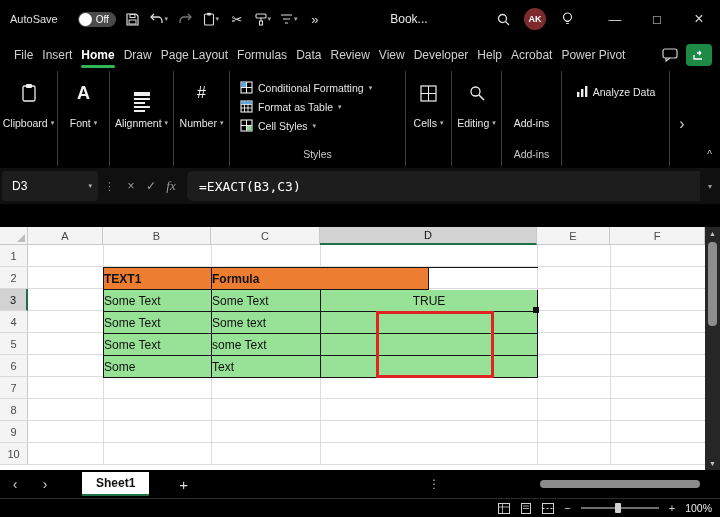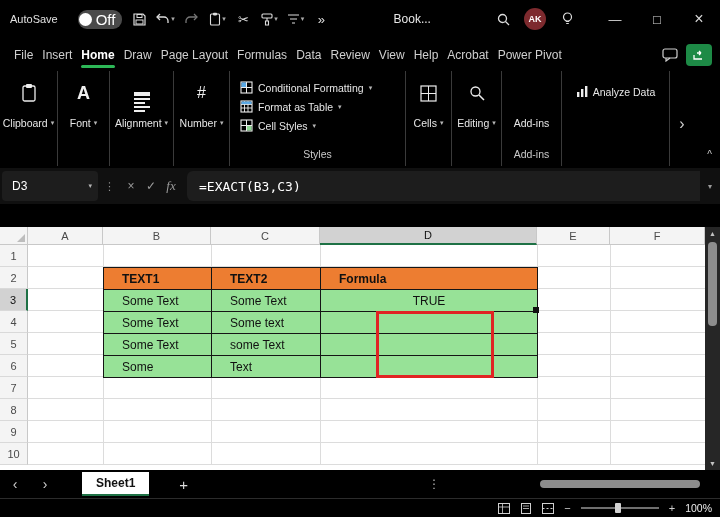--- a/index.html
+++ b/index.html
@@ -5,21 +5,21 @@
   * { box-sizing: border-box; margin: 0; padding: 0; }
   html,body { width:720px; height:517px; overflow:hidden; }
   body { background:#000; font-family:"Liberation Sans", sans-serif; position:relative; color:#e8e8e8; }
   svg { display:block; }
 
   
   .titlebar { position:absolute; left:0; top:0; width:720px; height:38px; display:flex; align-items:center; background:#000; }
   .autosave { display:flex; align-items:center; gap:20px; margin-left:10px; font-size:11px; color:#e0e0e0; }
   .as-pill { display:flex; align-items:center; background:#4a4a4a; border-radius:9px; padding:1px; cursor:pointer; }
   .as-knob { width:13px; height:13px; border-radius:50%; background:#fff; }
-  .as-off { color:#fff; font-size:15px; padding:0 6px 0 4px; }
+  .as-off { color:#fff; font-size:10px; padding:0 6px 0 4px; }
   .tb-btn { width:26px; height:28px; display:flex; align-items:center; justify-content:center; color:#ddd; font-size:13px; border-radius:3px; }
   .tb-chev { font-size:7px; color:#aaa; margin-left:1px; }
   .tb-group { display:flex; align-items:center; margin-left:4px; }
   .win-title { font-size:12px; color:#e8e8e8; white-space:nowrap; }
   .spacer { flex:1; }
   .avatar { width:22px; height:22px; border-radius:50%; background:#7d2a2e; color:#fff; font-size:9px; font-weight:bold; display:flex; align-items:center; justify-content:center; margin:0 8px; }
   .winbtn { width:42px; height:38px; display:flex; align-items:center; justify-content:center; color:#d8d8d8; font-size:13px; }
 
   
   .menubar { position:absolute; left:0; top:38px; width:720px; height:33px; display:flex; align-items:flex-start; padding-left:14px; background:#000; }
@@ -63,21 +63,21 @@
   .gh.sel { background:#d2d2d2; border-bottom:2px solid #1E7145; color:#111; }
   .rhcol { position:absolute; left:0; top:18px; width:28px; }
   .rhc { width:28px; height:22px; background:#f4f4f4; border-right:1px solid #c8c8c8; border-bottom:1px solid #d9d9d9; font-size:11px; color:#4a4a4a; display:flex; align-items:center; justify-content:center; cursor:pointer; }
   .rhc.sel { background:#d2d2d2; border-right:2px solid #1E7145; color:#111; }
   .cellsbg { position:absolute; left:28px; top:18px; width:677px; height:220px;
     background-image:repeating-linear-gradient(to bottom, transparent 0, transparent 21px, #dcdcdc 21px, #dcdcdc 22px); }
   .vl { position:absolute; top:18px; height:220px; width:1px; background:#dcdcdc; }
 
   .xtable { position:absolute; left:103px; top:40px; border-top:1px solid #151515; border-left:1px solid #151515; }
   .xr { display:flex; }
-  .xc { height:22px; border-right:1px solid #151515; border-bottom:1px solid #151515; font-size:12px; color:#111; display:flex; align-items:center; padding-left:18px; cursor:cell; }
+  .xc { height:22px; border-right:1px solid #151515; border-bottom:1px solid #151515; font-size:12px; color:#111; display:flex; align-items:center; padding-left:0; cursor:cell; }
   .w1 { width:108px; } .w2 { width:109px; } .w3 { width:217px; }
   .hdr { background:#ED7D31; font-weight:bold; }
   .grn { background:#97E297; }
   .ctr { justify-content:center; padding-left:0; }
   .annot { position:absolute; left:376px; top:84px; width:118px; height:67px; border:3px solid #E02424; pointer-events:none; }
   .fh { position:absolute; left:533px; top:80px; width:6px; height:6px; background:#111; cursor:crosshair; }
 
   
   .vsb { position:absolute; right:0; top:227px; width:15px; height:243px; background:#262626; }
   .vsb .arr { height:13px; display:flex; align-items:center; justify-content:center; color:#c2c2c2; font-size:7px; cursor:pointer; }
@@ -192,20 +192,21 @@
 <div class="menubar">
   <span class="menu-item">File</span>
   <span class="menu-item">Insert</span>
   <span class="menu-item active">Home</span>
   <span class="menu-item">Draw</span>
   <span class="menu-item">Page Layout</span>
   <span class="menu-item">Formulas</span>
   <span class="menu-item">Data</span>
   <span class="menu-item">Review</span>
   <span class="menu-item">View</span>
+  <span class="menu-item">Developer</span>
   <span class="menu-item">Help</span>
   <span class="menu-item">Acrobat</span>
   <span class="menu-item">Power Pivot</span>
   <div class="mb-right">
     <span>
       <svg width="16" height="14" viewBox="0 0 16 14">
           <rect x="1" y="1" width="14" height="9" rx="2" fill="none" stroke="#cfcfcf" stroke-width="1.2"></rect>
           <path d="M4 10l0 3 4-3" fill="none" stroke="#cfcfcf" stroke-width="1.2"></path>
         </svg>
     </span>
@@ -386,21 +387,20 @@
   <div class="cellsbg"></div>
   <div class="vl" style="left:103px"></div>
   <div class="vl" style="left:211px"></div>
   <div class="vl" style="left:320px"></div>
   <div class="vl" style="left:537px"></div>
   <div class="vl" style="left:610px"></div>
 
   <div class="xtable">
     <div class="xr">
       <div class="xc w1 hdr">TEXT1</div>
-      <div class="xc w2 hdr">TEXT2</div>
       <div class="xc w3 hdr">Formula</div>
     </div>
     <div class="xr">
       <div class="xc w1 grn">Some Text</div>
       <div class="xc w2 grn">Some Text</div>
       <div class="xc w3 grn ctr">TRUE</div>
     </div>
     <div class="xr">
       <div class="xc w1 grn">Some Text</div>
       <div class="xc w2 grn">Some text</div>

